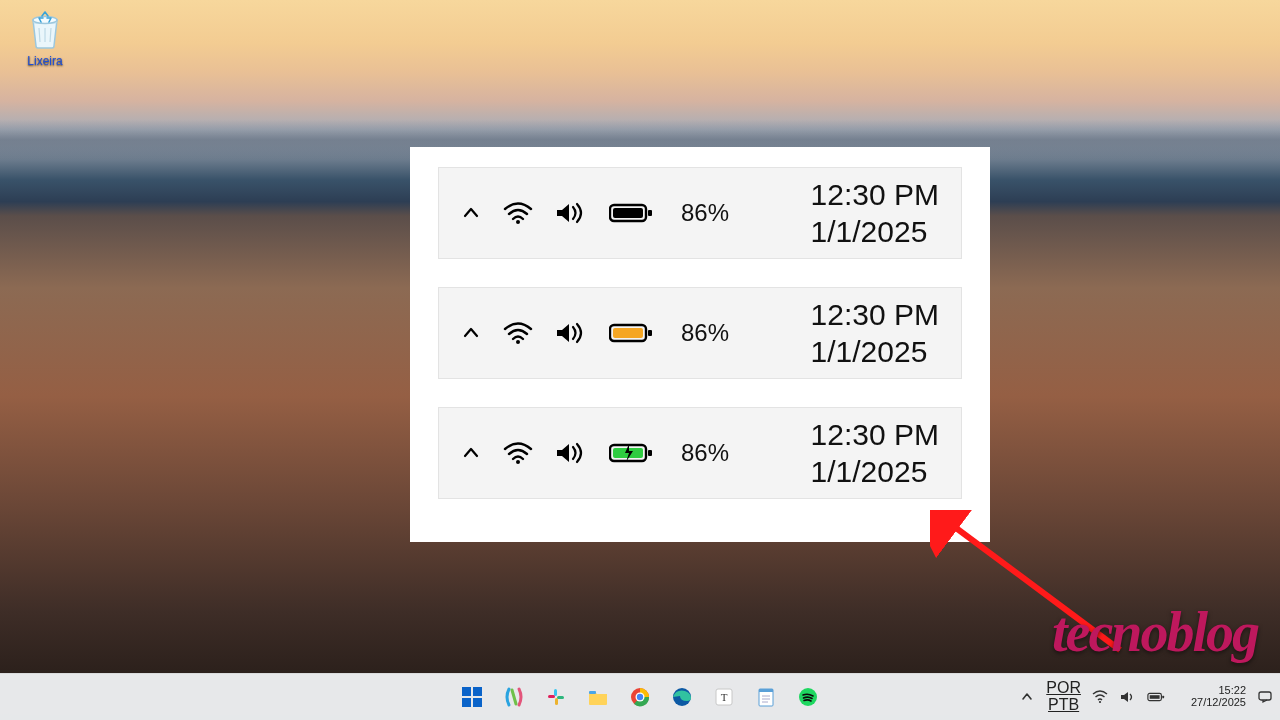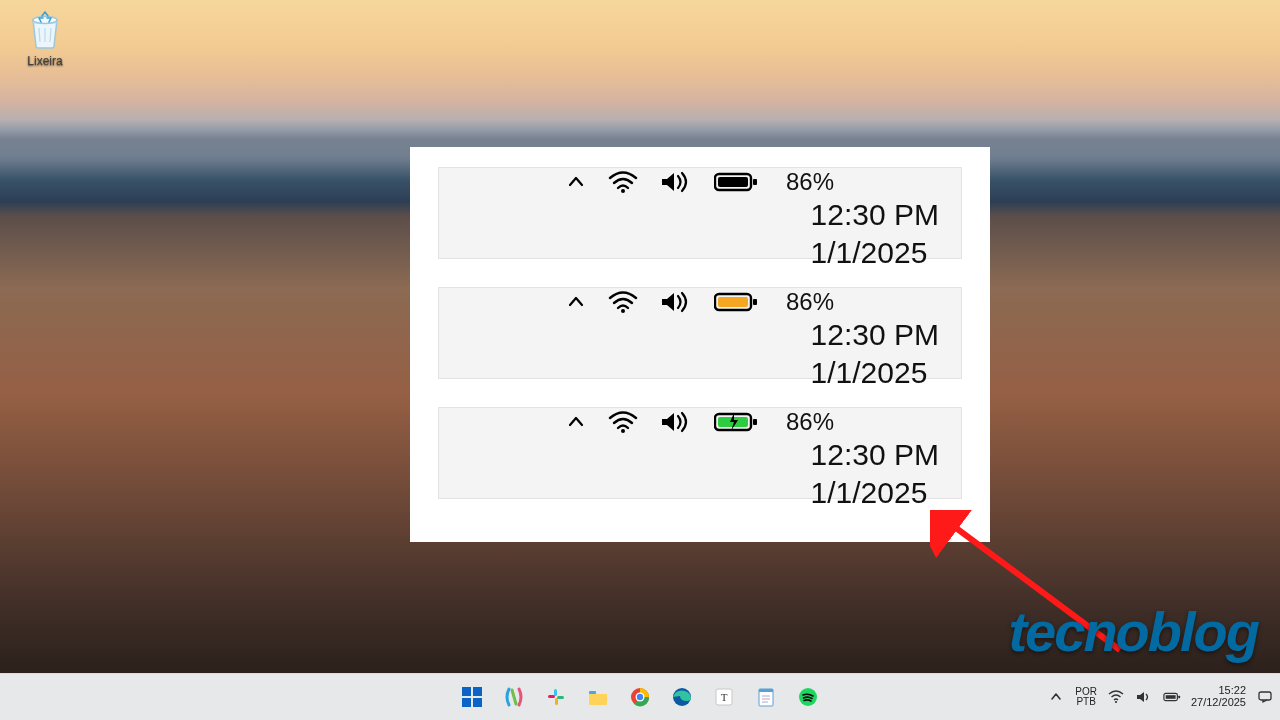--- a/index.html
+++ b/index.html
@@ -12,56 +12,56 @@
         #a7adb8 18%, #6f7e8f 22%, #395269 25%, #2d3e54 28%,
         #5b4e4a 30%, #8c6a53 40%, #955f44 55%, #6b4737 70%,
         #3e2d27 85%, #1e1713 100%);
   }
   
   .desktop::before{
     content:"";position:absolute;left:0;right:0;top:120px;height:40px;
     background:linear-gradient(180deg,rgba(60,75,95,0) 0%,rgba(60,75,95,.35) 50%,rgba(60,75,95,0) 100%);
   }
   
-  .desktop-icon{position:absolute;top:8px;left:10px;width:70px;text-align:center;color:#404040;text-shadow:0 1px 2px rgba(0,0,0,.8);font-size:12px;cursor:pointer;}
+  .desktop-icon{position:absolute;top:8px;left:10px;width:70px;text-align:center;color:#1d4ed8;text-shadow:0 1px 2px rgba(0,0,0,.8);font-size:12px;cursor:pointer;}
   .bin-svg{display:block;margin:0 auto 2px;}
   
   .card{
     position:absolute;left:410px;top:147px;width:580px;height:395px;
     background:#fff;padding:20px 28px;box-sizing:border-box;
   }
   .tray-sample{
     background:#f4f4f4;border:1px solid #e3e3e3;height:92px;margin-bottom:28px;
-    display:flex;align-items:center;padding:0 22px;box-sizing:border-box;flex-direction:column;
+    display:flex;align-items:center;padding:0 22px;box-sizing:border-box;
   }
   .tray-sample:last-child{margin-bottom:0;}
   .tray-icons{display:flex;align-items:center;gap:22px;}
   .tray-icons svg{display:block;}
   .tray-pct{font-size:24px;color:#111;margin-left:6px;}
   .tray-dt{margin-left:auto;text-align:left;font-size:30px;color:#111;line-height:1.25;}
   
   .arrow{position:absolute;pointer-events:none;}
   
   .watermark{
-    position:absolute;right:22px;bottom:56px;color:#0369a1;font-style:italic;font-weight:700;
+    position:absolute;right:22px;bottom:56px;color:#be185d;font-style:italic;font-weight:700;
     font-size:56px;letter-spacing:-2px;text-shadow:0 2px 4px rgba(0,0,0,.5);
-    font-family:Liberation Sans, sans-serif;
+    font-family:Liberation Serif, serif;
   }
   
   .taskbar{
     position:absolute;left:0;right:0;bottom:0;height:46px;
     background:rgba(243,245,248,.94);backdrop-filter:blur(6px);
     border-top:1px solid rgba(0,0,0,.06);
     display:flex;align-items:center;
   }
   .taskbar-center{position:absolute;left:50%;transform:translateX(-50%);display:flex;align-items:center;gap:8px;}
   .tb-item{width:34px;height:34px;display:flex;align-items:center;justify-content:center;border-radius:4px;cursor:pointer;}
   .taskbar-right{position:absolute;right:6px;display:flex;align-items:center;gap:10px;font-size:12px;color:#222;}
-  .lang{line-height:1.05;text-align:center;font-size:10px;}
-  .clk{line-height:1.05;text-align:right;font-size:11px;}
+  .lang{line-height:1.05;text-align:center;font-size:16px;text-decoration:underline;}
+  .clk{line-height:1.05;text-align:right;font-size:11px;margin-left:16px;}
   .tr-icon{width:18px;height:18px;display:flex;align-items:center;justify-content:center;cursor:pointer;}
 </style>
 </head>
 <body>
 
 <div class="desktop"></div>
 
 <div class="desktop-icon">
   <svg class="bin-svg" width="44" height="44" viewBox="0 0 44 44">
     <path d="M10 12 L34 12 L31 38 Q31 40 29 40 L15 40 Q13 40 13 38 Z" fill="#eaf6fb" stroke="#9cc7dd" stroke-width="1.5"></path>

